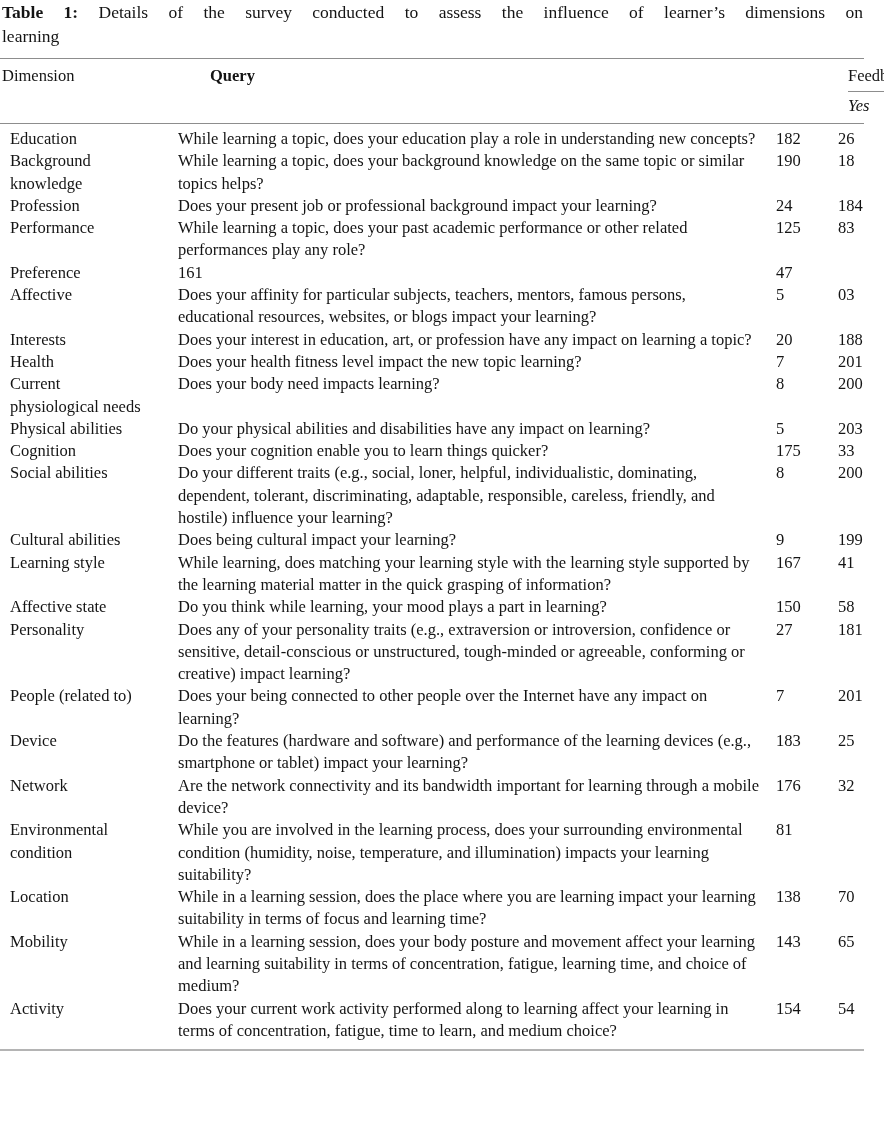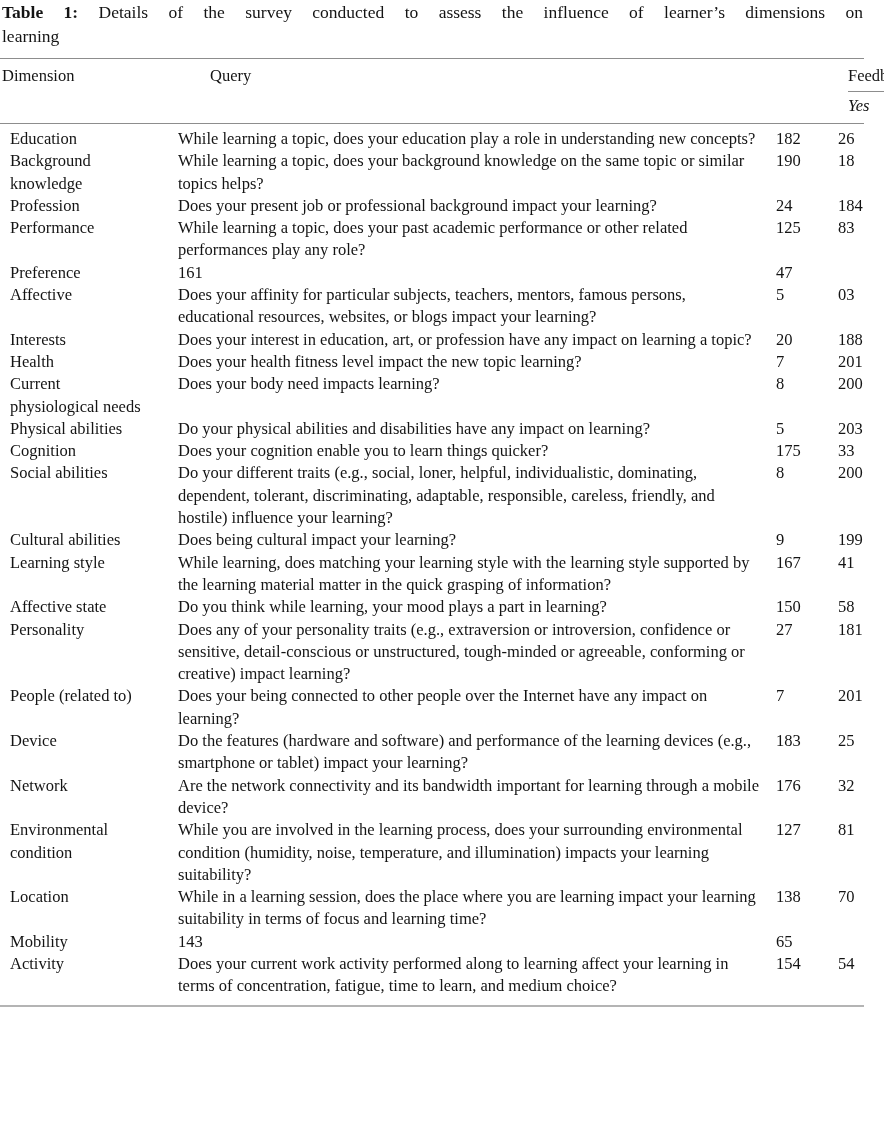--- a/index.html
+++ b/index.html
@@ -34,21 +34,21 @@
 
   
   .thead {
     display: grid;
     grid-template-columns: 170px 598px 116px;
     font-size: 16.5px;
     line-height: 20px;
     gap: 40px;
   }
   .th-dim   { padding: 7px 0 0 2px; }
-  .th-query { padding: 7px 0 0 0; }
+  .th-query { padding: 7px 0 0 0; font-weight: bold; }
   .th-feedback-group { }
   .fb-label { padding: 7px 0 5px 0; }
   .yesno { display: flex; padding: 4px 0 7px 0; }
   .th-yes { width: 62px; font-style: italic; }
   .th-no  { width: 54px; }
 
   
   .tbody { padding: 4px 0 7px 0; }
   .row {
     display: grid;
@@ -219,33 +219,33 @@
   <div class="row">
     <div class="cell dim">Network</div>
     <div class="cell query">Are the network connectivity and its bandwidth important for learning through a mobile device?</div>
     <div class="cell yes">176</div>
     <div class="cell no">32</div>
   </div>
 
   <div class="row">
     <div class="cell dim">Environmental condition</div>
     <div class="cell query">While you are involved in the learning process, does your surrounding environmental condition (humidity, noise, temperature, and illumination) impacts your learning suitability?</div>
-    <div class="cell yes">127</div>
     <div class="cell no">81</div>
   </div>
 
   <div class="row">
     <div class="cell dim">Location</div>
     <div class="cell query">While in a learning session, does the place where you are learning impact your learning suitability in terms of focus and learning time?</div>
     <div class="cell yes">138</div>
     <div class="cell no">70</div>
   </div>
 
   <div class="row">
     <div class="cell dim">Mobility</div>
+    <div class="cell query">While in a learning session, does your body posture and movement affect your learning and learning suitability in terms of concentration, fatigue, learning time, and choice of medium?</div>
     <div class="cell yes">143</div>
     <div class="cell no">65</div>
   </div>
 
   <div class="row">
     <div class="cell dim">Activity</div>
     <div class="cell query">Does your current work activity performed along to learning affect your learning in terms of concentration, fatigue, time to learn, and medium choice?</div>
     <div class="cell yes">154</div>
     <div class="cell no">54</div>
   </div>

